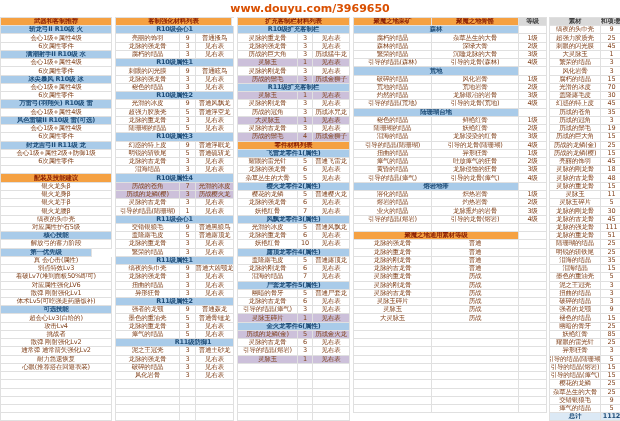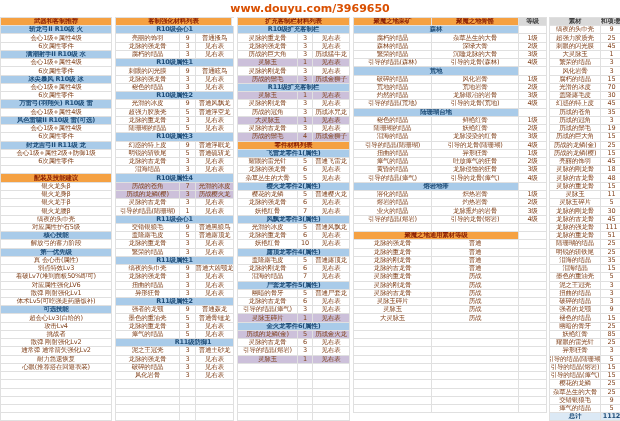--- a/index.html
+++ b/index.html
@@ -117,21 +117,21 @@
         <div class="r">
           <div class="c" style="width: 111px;">对应属性护石5级</div>
         </div>
         <div class="r">
           <div class="c s-b" style="width: 111px;">核心技能</div>
         </div>
         <div class="r">
           <div class="c" style="width: 111px;">解放弓的蓄力阶段</div>
         </div>
         <div class="r">
-          <div class="c s-b" style="width: 111px; text-align: right;">第一优先级</div>
+          <div class="c s-b" style="width: 91px; text-align: right;">第一优先级</div>
         </div>
         <div class="r">
           <div class="c" style="width: 111px;">真 会心击(属性)</div>
         </div>
         <div class="r">
           <div class="c" style="width: 111px;">弱点特效Lv3</div>
         </div>
         <div class="r">
           <div class="c" style="width: 111px;">看破Lv7(堆到面板50%即可)</div>
         </div>

